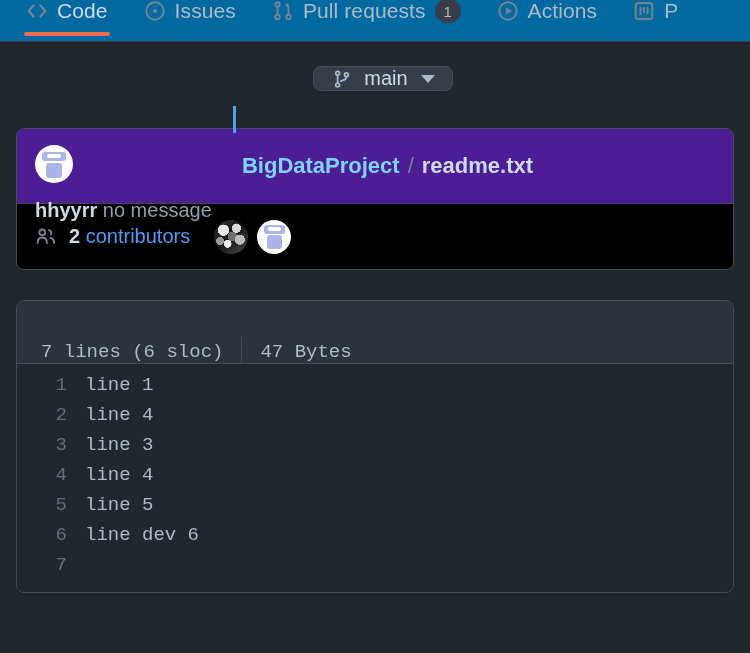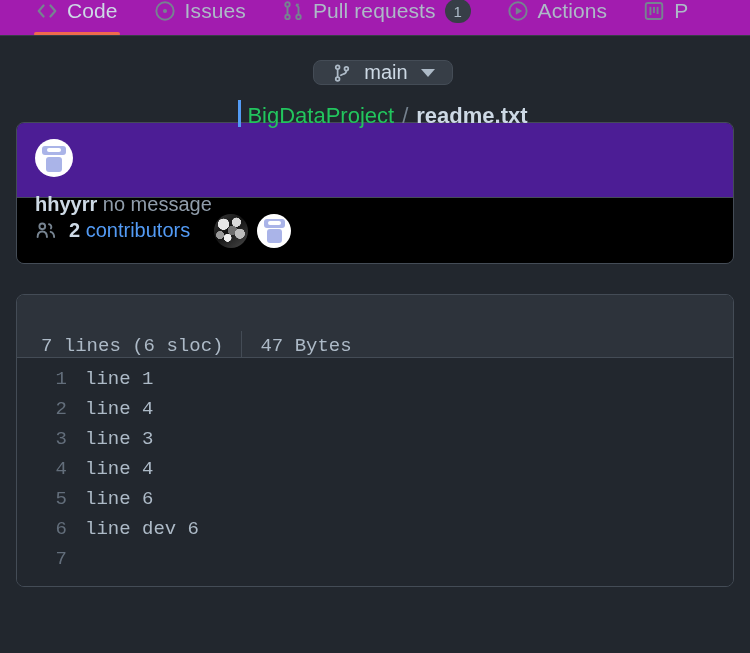--- a/index.html
+++ b/index.html
@@ -13,25 +13,25 @@
   body {
     background: #22272e;
     font-family: "Liberation Sans", sans-serif;
     color: #adbac7;
     -webkit-font-smoothing: antialiased;
   }
 
   
   .repo-nav {
     position: relative;
-    height: 36px;
-    background: #a21caf;
+    height: 42px;
+    background: #0369a1;
     display: flex;
     align-items: flex-start;
-    padding-left: 18px;
+    padding-left: 8px;
     overflow: hidden;
   }
   .repo-nav::after {
     content: "";
     position: absolute;
     left: 0; right: 0; bottom: 0;
     height: 1px;
     background: #373e47;
   }
   .nav-tab {
@@ -121,21 +121,21 @@
     font-size: 22px;
     padding-left: 9px;
   }
   .breadcrumb::before {
     content: "";
     position: absolute;
     left: 0; top: -3px;
     width: 3px; height: 27px;
     background: #539bf5;
   }
-  .crumb-repo { color: #22c55e; font-weight: normal; }
+  .crumb-repo { color: #7dd3fc; font-weight: bold; margin-top: 44px; }
   .crumb-sep { color: #768390; }
   .crumb-file { color: #cdd9e5; font-weight: bold; }
 
   
   .panel {
     margin: 16px 16px 0 16px;
     border: 1px solid #444c56;
     border-radius: 8px;
     overflow: hidden;
   }
@@ -416,21 +416,21 @@
     <div class="code-line">
       <span class="ln">3</span>
       <span class="lc">line 3</span>
     </div>
     <div class="code-line">
       <span class="ln">4</span>
       <span class="lc">line 4</span>
     </div>
     <div class="code-line">
       <span class="ln">5</span>
-      <span class="lc">line 6</span>
+      <span class="lc">line 5</span>
     </div>
     <div class="code-line">
       <span class="ln">6</span>
       <span class="lc">line dev 6</span>
     </div>
     <div class="code-line">
       <span class="ln">7</span>
       <span class="lc"></span>
     </div>
   </div>

